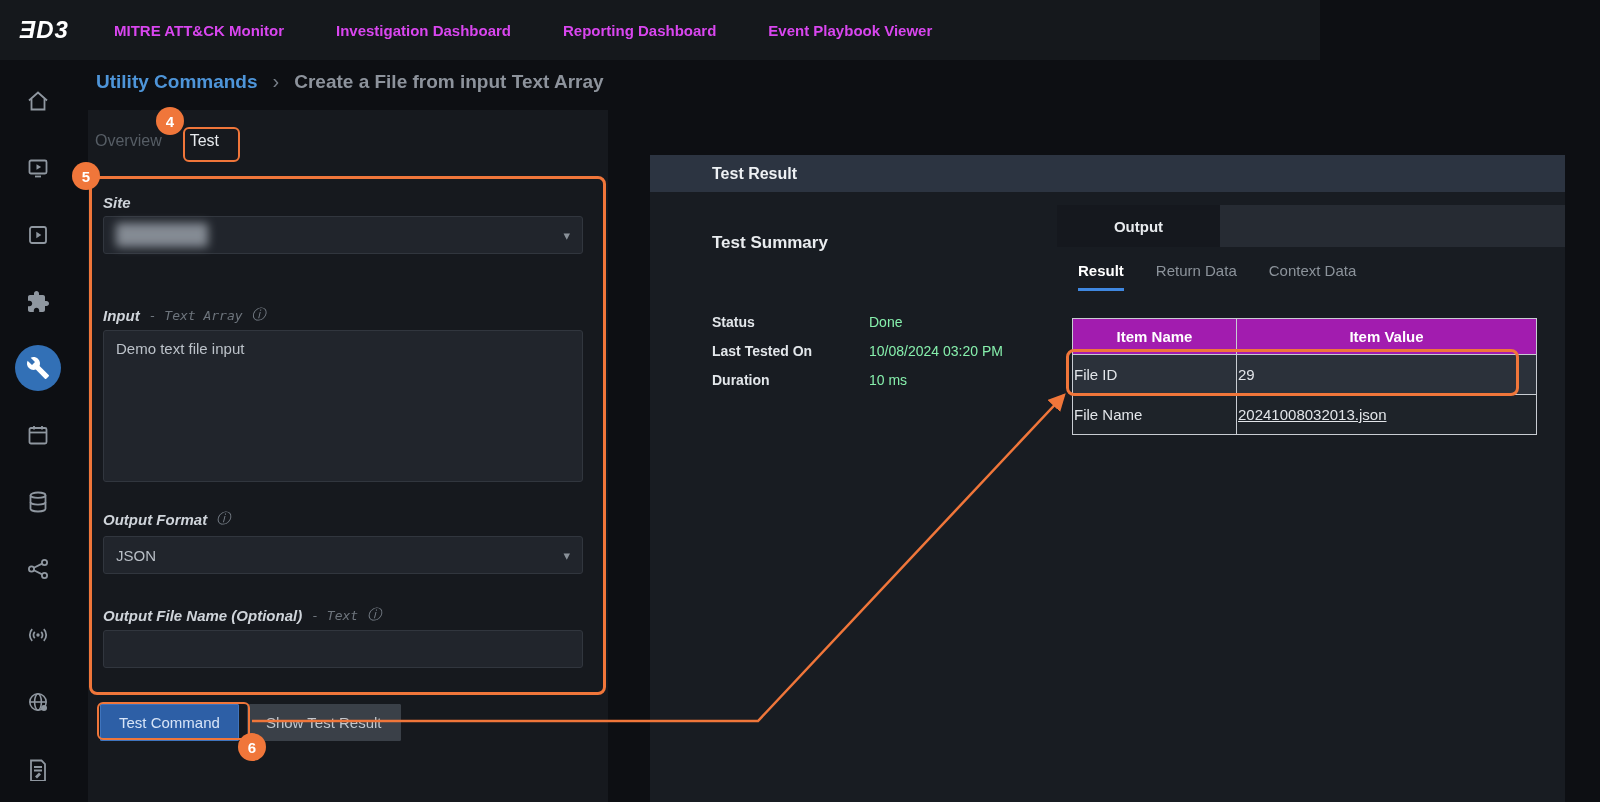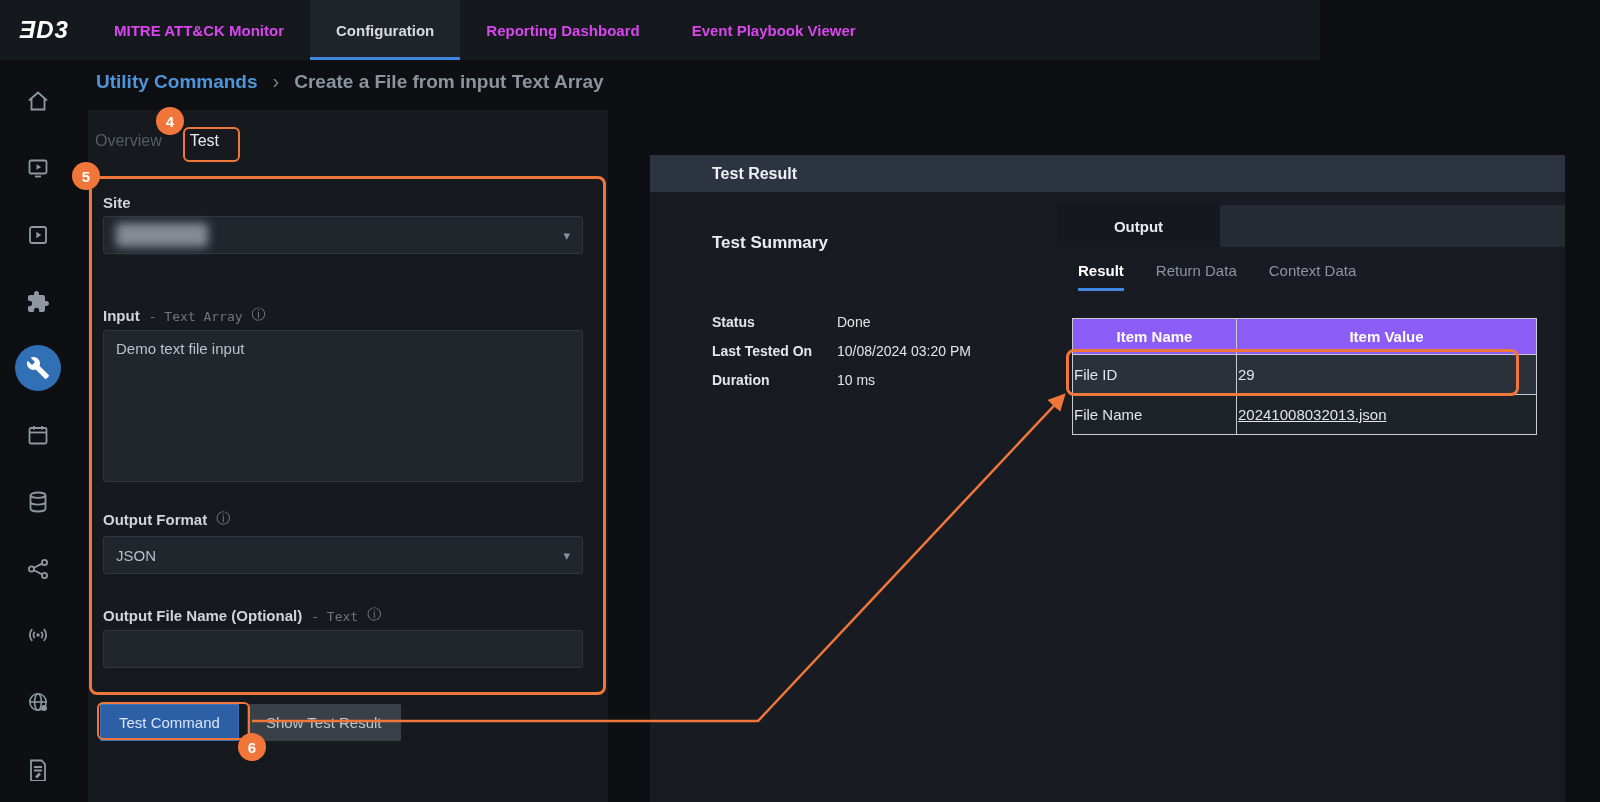--- a/index.html
+++ b/index.html
@@ -32,70 +32,70 @@
 
   
   .left-panel { position:absolute; left:88px; top:110px; width:520px; height:692px; background:#16191e; z-index:4; }
   .lp-tabs { position:absolute; top:22px; left:7px; display:flex; gap:28px; font-size:16px; }
   .lp-tab { color:#565d65; }
   .lp-tab.active { color:#e6e9ed; }
 
   .f-label { font-size:15px; font-weight:bold; color:#cfd4da; }
   .f-hint { font-family:"DejaVu Sans Mono", monospace; font-size:13px; color:#6e757d; }
   .info-icon { font-size:14px; color:#79808a; }
-  .label-row { position:absolute; left:15px; display:flex; align-items:flex-end; gap:9px; }
+  .label-row { position:absolute; left:15px; display:flex; align-items:center; gap:9px;font-style:italic; }
 
   .control { position:absolute; left:15px; width:480px; background:#21252c; border:1px solid #31363e; border-radius:3px; color:#b9bfc6; font-size:15px; }
   .select { height:38px; display:flex; align-items:center; padding:0 12px; }
   .select .chev { margin-left:auto; color:#8a9199; font-size:13px; }
   .redacted-blob { width:92px; height:24px; border-radius:3px; background:#969da6; filter: blur(5px); opacity:.85; }
   textarea.control { height:152px; padding:9px 12px; resize:none; font-family:"Liberation Sans", sans-serif; outline:none; color:#bcc2c9; }
   input.control { height:38px; padding:0 12px; outline:none; }
 
   .btn-row { position:absolute; left:12px; top:594px; display:flex; gap:8px; }
   .btn { border:none; border-radius:1px; font-size:15px; padding:9px 18px; font-family:"Liberation Sans", sans-serif; cursor:pointer; }
   .btn-primary { background:#2d5fa6; border:1px solid #3f74bd; color:#d8e5f8; }
   .btn-secondary { background:#3a4048; border:1px solid #3a4048; color:#c2c8cf; }
 
   
   .right-panel { position:absolute; left:650px; top:155px; width:915px; height:647px; background:#181c22; z-index:4; }
   .rp-header { height:37px; background:#2c3441; color:#eef1f4; font-size:16px; font-weight:bold; line-height:37px; padding-left:62px; }
   .summary-title { position:absolute; left:62px; top:78px; font-size:17px; font-weight:bold; color:#e9ecef; }
   .summary-rows { position:absolute; left:62px; top:158px; display:grid; grid-template-columns:125px auto; row-gap:11px; font-size:14px; }
   .sum-label { font-weight:bold; color:#e2e6ea; line-height:18px; }
-  .sum-value { color:#e5e5e5; line-height:18px; }
+  .sum-value { color:#86efac; line-height:18px;margin-left:32px; }
 
   .output-strip { position:absolute; left:407px; top:50px; width:508px; height:42px; background:#262b33; }
   .output-tab { position:absolute; left:0; top:0; width:163px; height:42px; background:#15181e; color:#e8ebee; font-weight:bold; font-size:15px; display:flex; align-items:center; justify-content:center; }
 
   .sub-tabs { position:absolute; left:428px; top:107px; display:flex; gap:32px; font-size:15px; }
   .sub-tab { color:#8c939b; padding-bottom:9px; }
   .sub-tab.active { color:#ffffff; font-weight:bold; border-bottom:3px solid #3f87e0; }
 
   table.result-table { position:absolute; left:422px; top:163px; border-collapse:collapse; font-size:15px; }
-  .result-table th { width:164px; height:36px; border:1px solid #c8ccd2; background:#8b5cf6; color:#ffffff; font-weight:bold; text-align:center; }
+  .result-table th { width:164px; height:36px; border:1px solid #c8ccd2; background:#a21caf; color:#ffffff; font-weight:bold; text-align:center; }
   .result-table th.col-value { width:300px; }
   .result-table td { height:40px; border:1px solid #c8ccd2; padding:0 1px; color:#e2e5e9; }
   .result-table tr.row-hl td { background:#2b313a; }
   .result-table tr.row-alt td { background:#1e2329; }
   .cell-link { text-decoration:underline; color:#e2e5e9; cursor:pointer; }
 
   
   .overlay-svg { position:absolute; top:0; left:0; z-index:50; pointer-events:none; }
   .ann-box { position:absolute; border:3px solid #F0763A; border-radius:8px; z-index:52; pointer-events:none; }
   .ann-box.thin { border-width:2.5px; border-radius:6px; }
   .badge { position:absolute; width:28px; height:28px; border-radius:50%; background:#F0763A; color:#ffffff; font-size:15px; font-weight:bold; display:flex; align-items:center; justify-content:center; z-index:60; pointer-events:none; }
 </style>
 </head>
 <body>
 
 <div class="topnav">
   <div class="logo">ƎD3</div>
   <div class="nav-item">MITRE ATT&amp;CK Monitor</div>
-  <div class="nav-item active">Configuration</div>
+  <div class="nav-item">Investigation Dashboard</div>
   <div class="nav-item">Reporting Dashboard</div>
   <div class="nav-item">Event Playbook Viewer</div>
 </div>
 
 <div class="breadcrumb">
   <span class="bc-parent">Utility Commands</span>
   <span class="bc-sep">›</span>
   <span class="bc-current">Create a File from input Text Array</span>
 </div>
 

